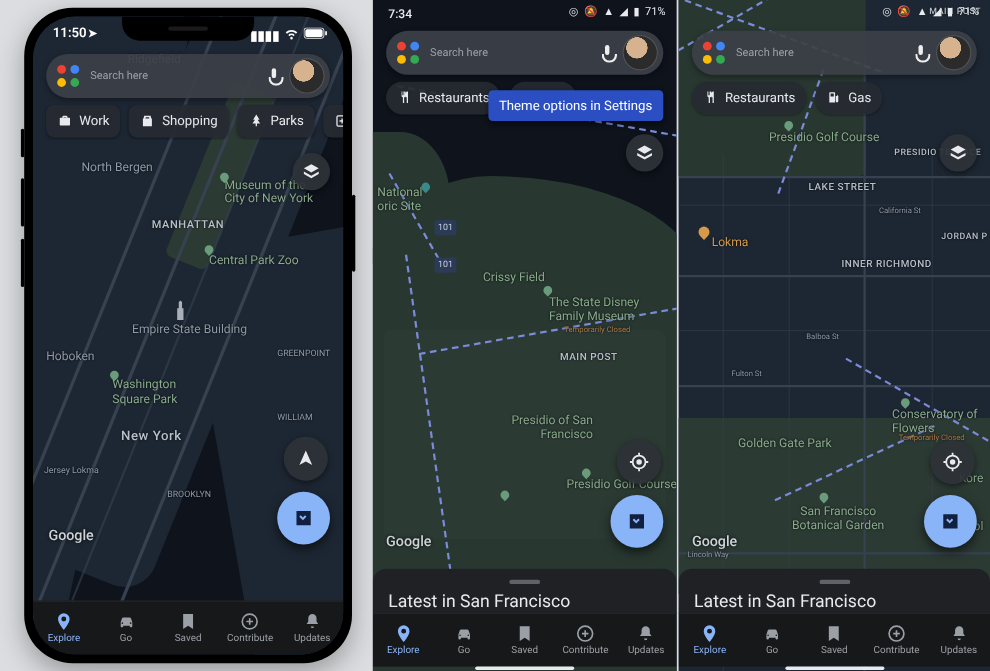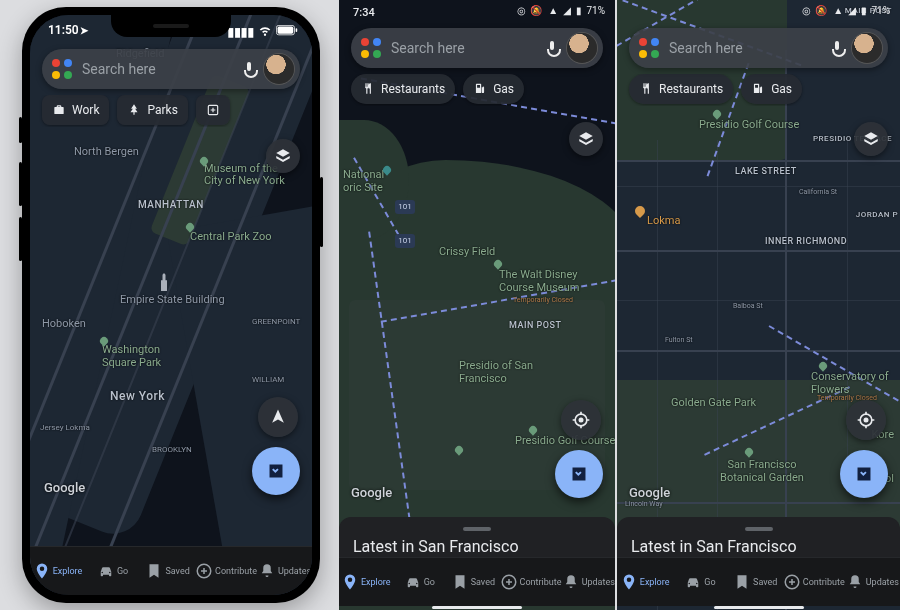--- a/index.html
+++ b/index.html
@@ -19,21 +19,21 @@
 .status .ri{position:absolute;right:14px;top:8px;display:flex;gap:4px;align-items:center}
 .status .loc{font-size:10px}
 
 .searchbar{position:absolute;top:34px;left:12px;right:12px;height:40px;background:rgba(60,64,72,.92);border-radius:22px;display:flex;align-items:center;padding:0 6px 0 10px;z-index:50;box-shadow:0 2px 6px rgba(0,0,0,.4)}
 .gicon{width:20px;height:20px;position:relative}
 .gicon span{position:absolute;width:8px;height:8px;border-radius:50%}
 .gi-r{background:#ea4335;left:0;top:0}
 .gi-y{background:#fbbc05;left:0;bottom:0}
 .gi-g{background:#34a853;right:0;bottom:0}
 .gi-b{background:#4285f4;right:0;top:0}
-.searchbar .ph{flex:1;color:#9aa0a6;font-size:14px;margin-left:10px}
+.searchbar .ph{flex:1;color:#9aa0a6;font-size:10px;margin-left:10px}
 .mic{width:18px;height:18px;border-radius:50%;position:relative;margin-right:6px}
 .mic::before{content:"";position:absolute;left:7px;top:2px;width:4px;height:9px;border-radius:3px;background:#eee}
 .mic::after{content:"";position:absolute;left:4px;top:10px;width:10px;height:6px;border:2px solid #eee;border-top:none;border-radius:0 0 8px 8px}
 .avatar{width:30px;height:30px;border-radius:50%;background:radial-gradient(circle at 40% 35%,#d7b28e 0 36%,#2b2b2b 37% 100%);box-shadow:0 0 0 1px #555}
 
 .chips{position:absolute;top:80px;left:6px;right:0;height:32px;display:flex;gap:8px;padding-left:6px;z-index:48;overflow:hidden}
 .chip{flex:none;background:rgba(38,42,50,.94);color:#e8eaed;font-size:12px;border-radius:8px;padding:0 10px;height:30px;display:flex;align-items:center;gap:6px;box-shadow:0 1px 3px rgba(0,0,0,.4)}
 .chip svg,.chip .ic{width:14px;height:14px;flex:none}
 
 .tooltip{position:absolute;top:82px;right:12px;background:#2b4fc2;color:#fff;font-size:12px;padding:7px 10px;border-radius:4px;z-index:52;box-shadow:0 2px 6px rgba(0,0,0,.5)}
@@ -54,21 +54,21 @@
 .layers-btn svg{width:18px;height:18px}
 .compass-btn{position:absolute;width:40px;height:40px;border-radius:50%;background:rgba(45,49,56,.93);display:flex;align-items:center;justify-content:center;z-index:45;box-shadow:0 2px 6px rgba(0,0,0,.5)}
 .dir-btn{position:absolute;width:48px;height:48px;border-radius:50%;background:#8ab4f8;display:flex;align-items:center;justify-content:center;z-index:46;box-shadow:0 4px 10px rgba(0,0,0,.6)}
 .dir-btn svg{transform:rotate(45deg)}
 
 .sheet{position:absolute;left:0;right:0;background:#202124;z-index:48;padding:10px 14px 2px;border-top-left-radius:12px;border-top-right-radius:12px}
 .sheet .handle{width:28px;height:4px;background:#5f6368;border-radius:2px;margin:0 auto 6px}
 .sheet .title{color:#e8eaed;font-size:16px}
 
 .nav{position:absolute;left:0;right:0;bottom:0;height:48px;background:#17181a;display:flex;z-index:49;border-top:1px solid #26282b}
-.nav .tab{flex:1;display:flex;align-items:center;justify-content:center;color:#9aa0a6;font-size:9px;gap:2px}
+.nav .tab{flex:1;display:flex;flex-direction:column;align-items:center;justify-content:center;color:#9aa0a6;font-size:9px;gap:2px}
 .nav .tab.active{color:#8ab4f8}
 .nav svg{width:18px;height:18px}
 
 .brand{position:absolute;color:#cfd3d9;font-size:13px;z-index:44;text-shadow:0 0 3px #000}
 .brand .g1{font-weight:500}
 
 .shot{position:absolute;top:0;bottom:0;background:#10151f;overflow:hidden}
 .s2{left:339px;width:276px}
 .s3{left:617px;width:283px}
 .astat{position:absolute;top:0;left:0;right:0;height:24px;color:#e8eaed;font-size:11px;z-index:55}
@@ -159,20 +159,26 @@
 
     <div class="chips">
       <div class="chip">
             <svg viewBox="0 0 24 24" fill="#e8eaed">
               <path d="M10 4h4a2 2 0 012 2v1h3a1 1 0 011 1v10a1 1 0 01-1 1H5a1 1 0 01-1-1V8a1 1 0 011-1h3V6a2 2 0 012-2zm0 3h4V6h-4z"></path>
             </svg>
             <span>Work</span>
           </div>
       <div class="chip">
             <svg viewBox="0 0 24 24" fill="#e8eaed">
+              <path d="M7 4h10l1 4h1v12H5V8h1zm2 4h6l-.5-2h-5z"></path>
+            </svg>
+            <span>Shopping</span>
+          </div>
+      <div class="chip">
+            <svg viewBox="0 0 24 24" fill="#e8eaed">
               <path d="M12 2l5 8h-3l4 6H6l4-6H7z M11 16h2v4h-2z"></path>
             </svg>
             <span>Parks</span>
           </div>
       <div class="chip">
             <svg viewBox="0 0 24 24" fill="#e8eaed">
               <rect x="4" y="4" width="16" height="16" rx="2" fill="none" stroke="#e8eaed" stroke-width="2"></rect>
               <path d="M11 8h2v3h3v2h-3v3h-2v-3H8v-2h3z"></path>
             </svg>
           </div>
@@ -253,24 +259,24 @@
     <div class="road d" style="left:20px;top:100px;width:260px;transform:rotate(10deg)"></div>
     <div class="road d" style="left:-10px;top:200px;width:100px;transform:rotate(60deg)"></div>
     <div class="road d" style="left:40px;top:300px;width:240px;height:0;transform:rotate(-10deg)"></div>
     <div class="road d" style="left:50px;top:230px;width:2px;height:300px;border-top:none;border-left:2px dashed #7c8bd9;transform:rotate(-8deg)"></div>
 
     <div style="position:absolute;left:56px;top:200px;width:20px;height:14px;background:#2b3a55;border-radius:3px;color:#c7d2e8;font-size:8px;text-align:center;line-height:14px">101</div>
     <div style="position:absolute;left:56px;top:234px;width:20px;height:14px;background:#2b3a55;border-radius:3px;color:#c7d2e8;font-size:8px;text-align:center;line-height:14px">101</div>
     <span class="lbl g" style="left:4px;top:168px;white-space:normal;width:50px">National
 oric Site</span>
     <span class="lbl g" style="left:100px;top:245px">Crissy Field</span>
-    <span class="lbl g" style="left:160px;top:268px;width:100px;white-space:normal">The Walt Disney Course Museum</span>
+    <span class="lbl g" style="left:160px;top:268px;width:100px;white-space:normal">The State Disney Family Museum</span>
     <span class="lbl" style="left:174px;top:296px;font-size:7px;color:#b07a4a">Temporarily Closed</span>
     <span class="lbl b" style="left:170px;top:320px;font-size:9px">MAIN POST</span>
-    <span class="lbl g" style="left:120px;top:359px;width:80px;white-space:normal;text-align:left">Presidio of San Francisco</span>
+    <span class="lbl g" style="left:120px;top:375px;width:80px;white-space:normal;text-align:right">Presidio of San Francisco</span>
     <span class="lbl g" style="left:176px;top:434px">Presidio Golf Course</span>
     <div class="poi" style="left:155px;top:260px"></div>
     <div class="poi" style="left:44px;top:166px;background:#3a8a8a"></div>
     <div class="poi" style="left:116px;top:446px"></div>
     <div class="poi" style="left:190px;top:426px"></div>
   </div>
 
   <div class="searchbar" style="top:28px">
     <span class="gicon">
           <span class="gi-r"></span>
@@ -290,20 +296,21 @@
           </svg>
           <span>Restaurants</span>
         </div>
     <div class="chip" style="border-radius:18px">
           <svg viewBox="0 0 24 24" fill="#e8eaed">
             <path d="M6 3h7a1 1 0 011 1v15H5V4a1 1 0 011-1zm1 2v5h5V5zm10 2l2 2v8a2 2 0 01-4 0V9h2z"></path>
           </svg>
           <span>Gas</span>
         </div>
   </div>
+  <div class="tooltip"><span>Theme options in Settings</span></div>
 
   <div class="layers-btn" style="right:12px;top:122px">
     <svg viewBox="0 0 24 24" fill="#e8eaed">
           <path d="M12 3l9 5-9 5-9-5 9-5zm-9 9l9 5 9-5v3l-9 5-9-5z"></path>
         </svg>
   </div>
   <div class="compass-btn" style="right:14px;bottom:170px">
     <svg viewBox="0 0 24 24" width="20" height="20" fill="#e8eaed">
           <circle cx="12" cy="12" r="3"></circle>
           <path d="M12 2v3m0 14v3M2 12h3m14 0h3" stroke="#e8eaed" stroke-width="2"></path>

